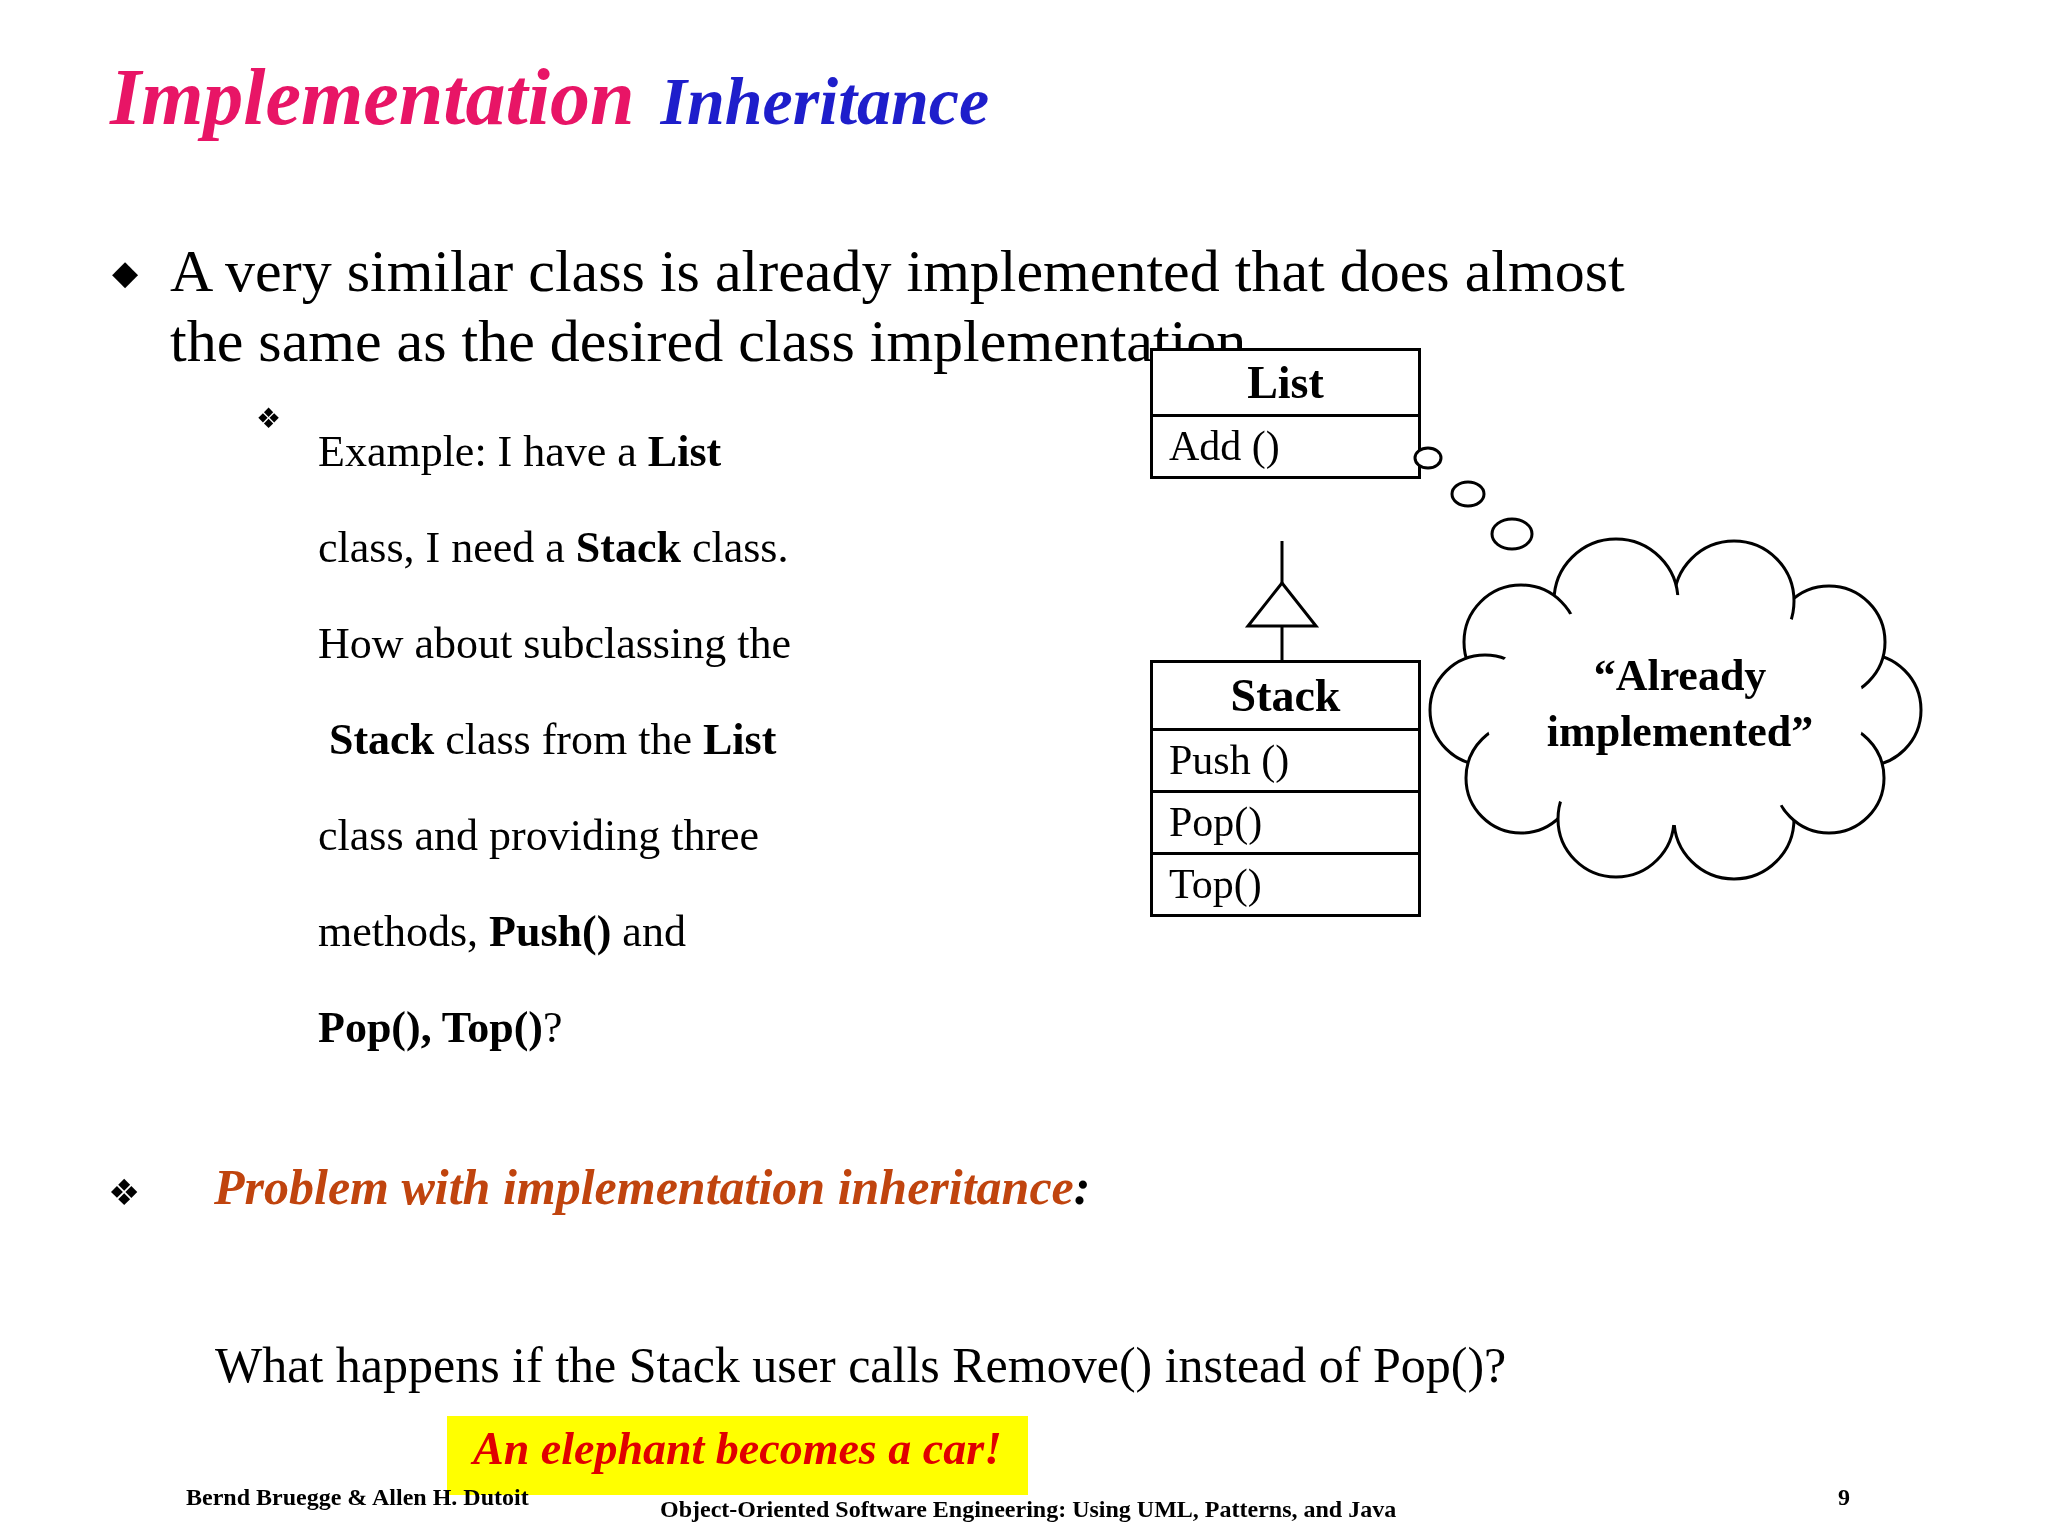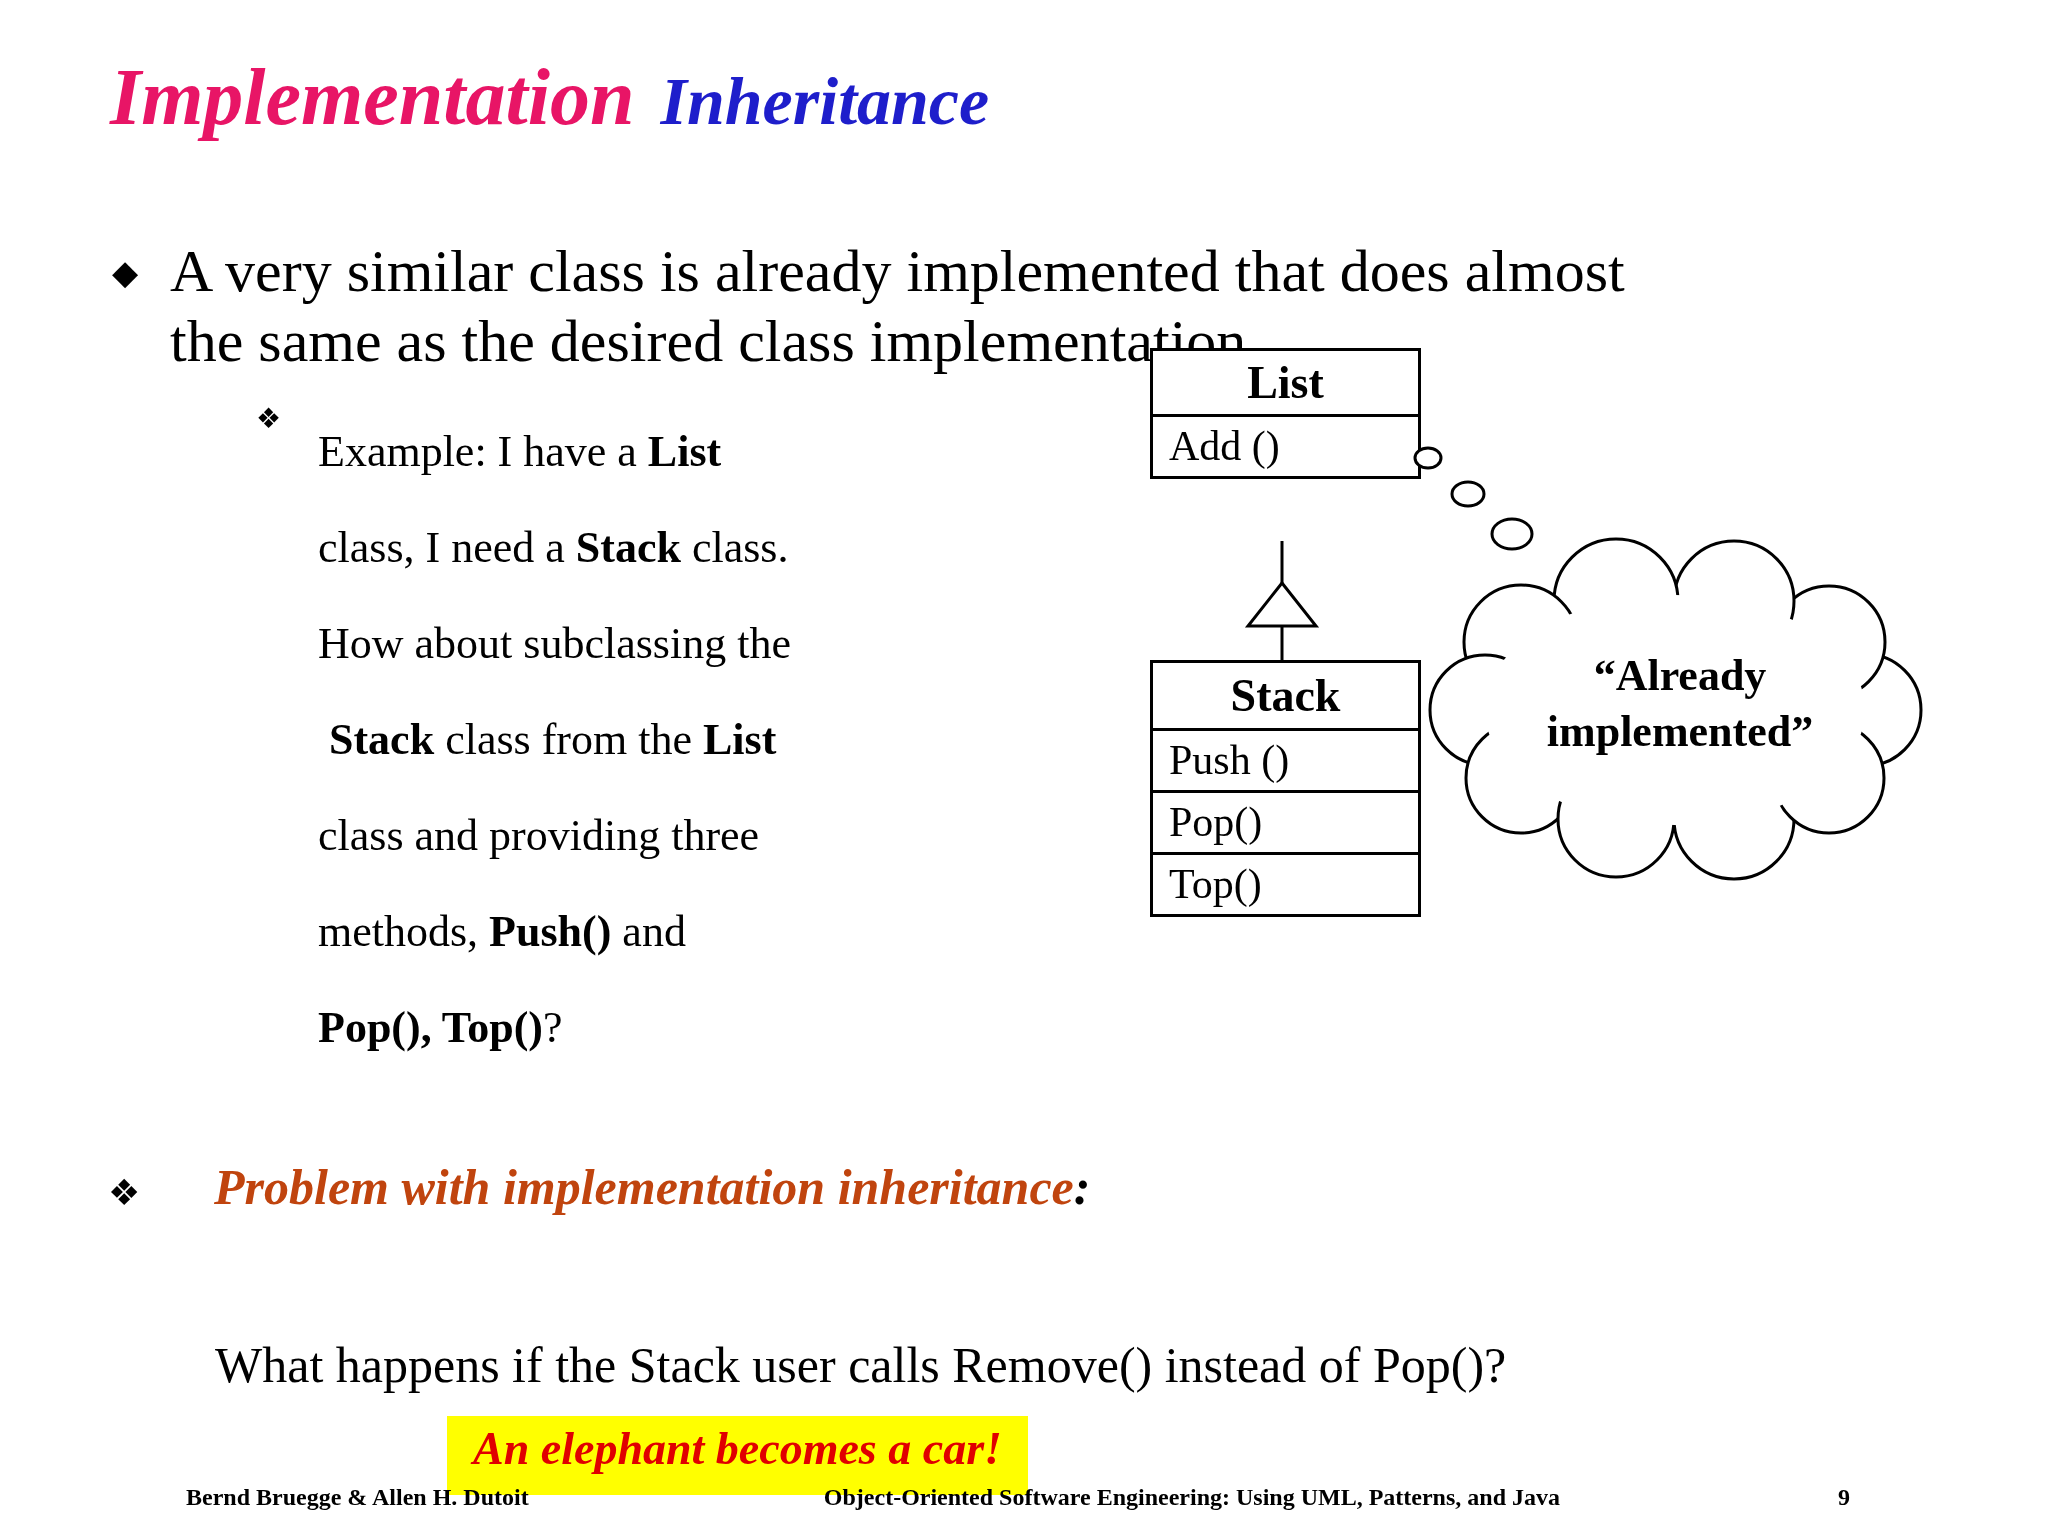--- a/index.html
+++ b/index.html
@@ -135,21 +135,21 @@
 
   
   .footer-item {
     position: absolute;
     top: 1484px;
     font-size: 24px;
     font-weight: bold;
     white-space: nowrap;
   }
   .footer-left   { left: 186px; }
-  .footer-center { left: 660px; width: 900px; text-align: right; }
+  .footer-center { left: 660px; width: 900px; text-align: left; margin-top: 12px; }
   .footer-page   { left: 1838px; }
 </style>
 </head>
 <body>
 
 <div class="slide">
 
   <h1 class="title">
     <span class="t1">Implementation</span><span class="t2">Inheritance</span>
   </h1>

